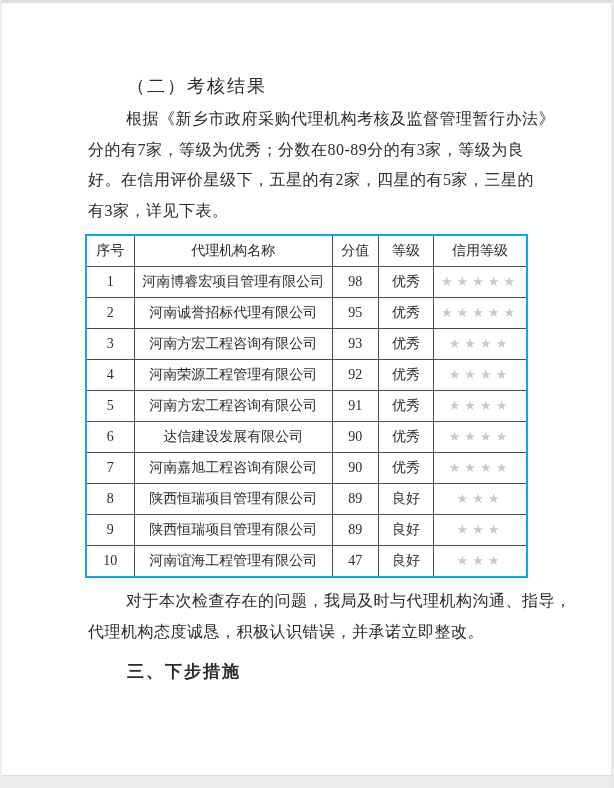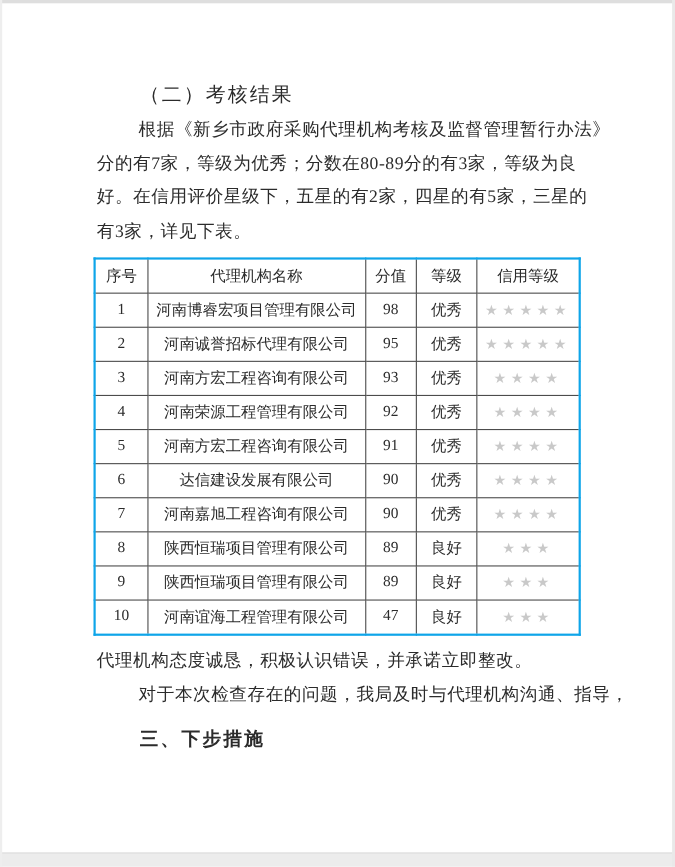--- a/index.html
+++ b/index.html
@@ -170,19 +170,19 @@
           <td>10</td>
           <td>河南谊海工程管理有限公司</td>
           <td>47</td>
           <td>良好</td>
           <td><span class="stars" style="color: rgb(201, 201, 201);">★★★</span></td>
         </tr>
       </tbody>
   </table>
 
   <div class="para p2" id="para2">
+      <div class="line indent">对于本次检查存在的问题，我局及时与代理机构沟通、指导，</div>
       <div class="line last">代理机构态度诚恳，积极认识错误，并承诺立即整改。</div>
-      <div class="line indent">对于本次检查存在的问题，我局及时与代理机构沟通、指导，</div>
     </div>
 
   <h3 class="h2">三、下步措施</h3>
 
 </div>
 
 </body></html>

